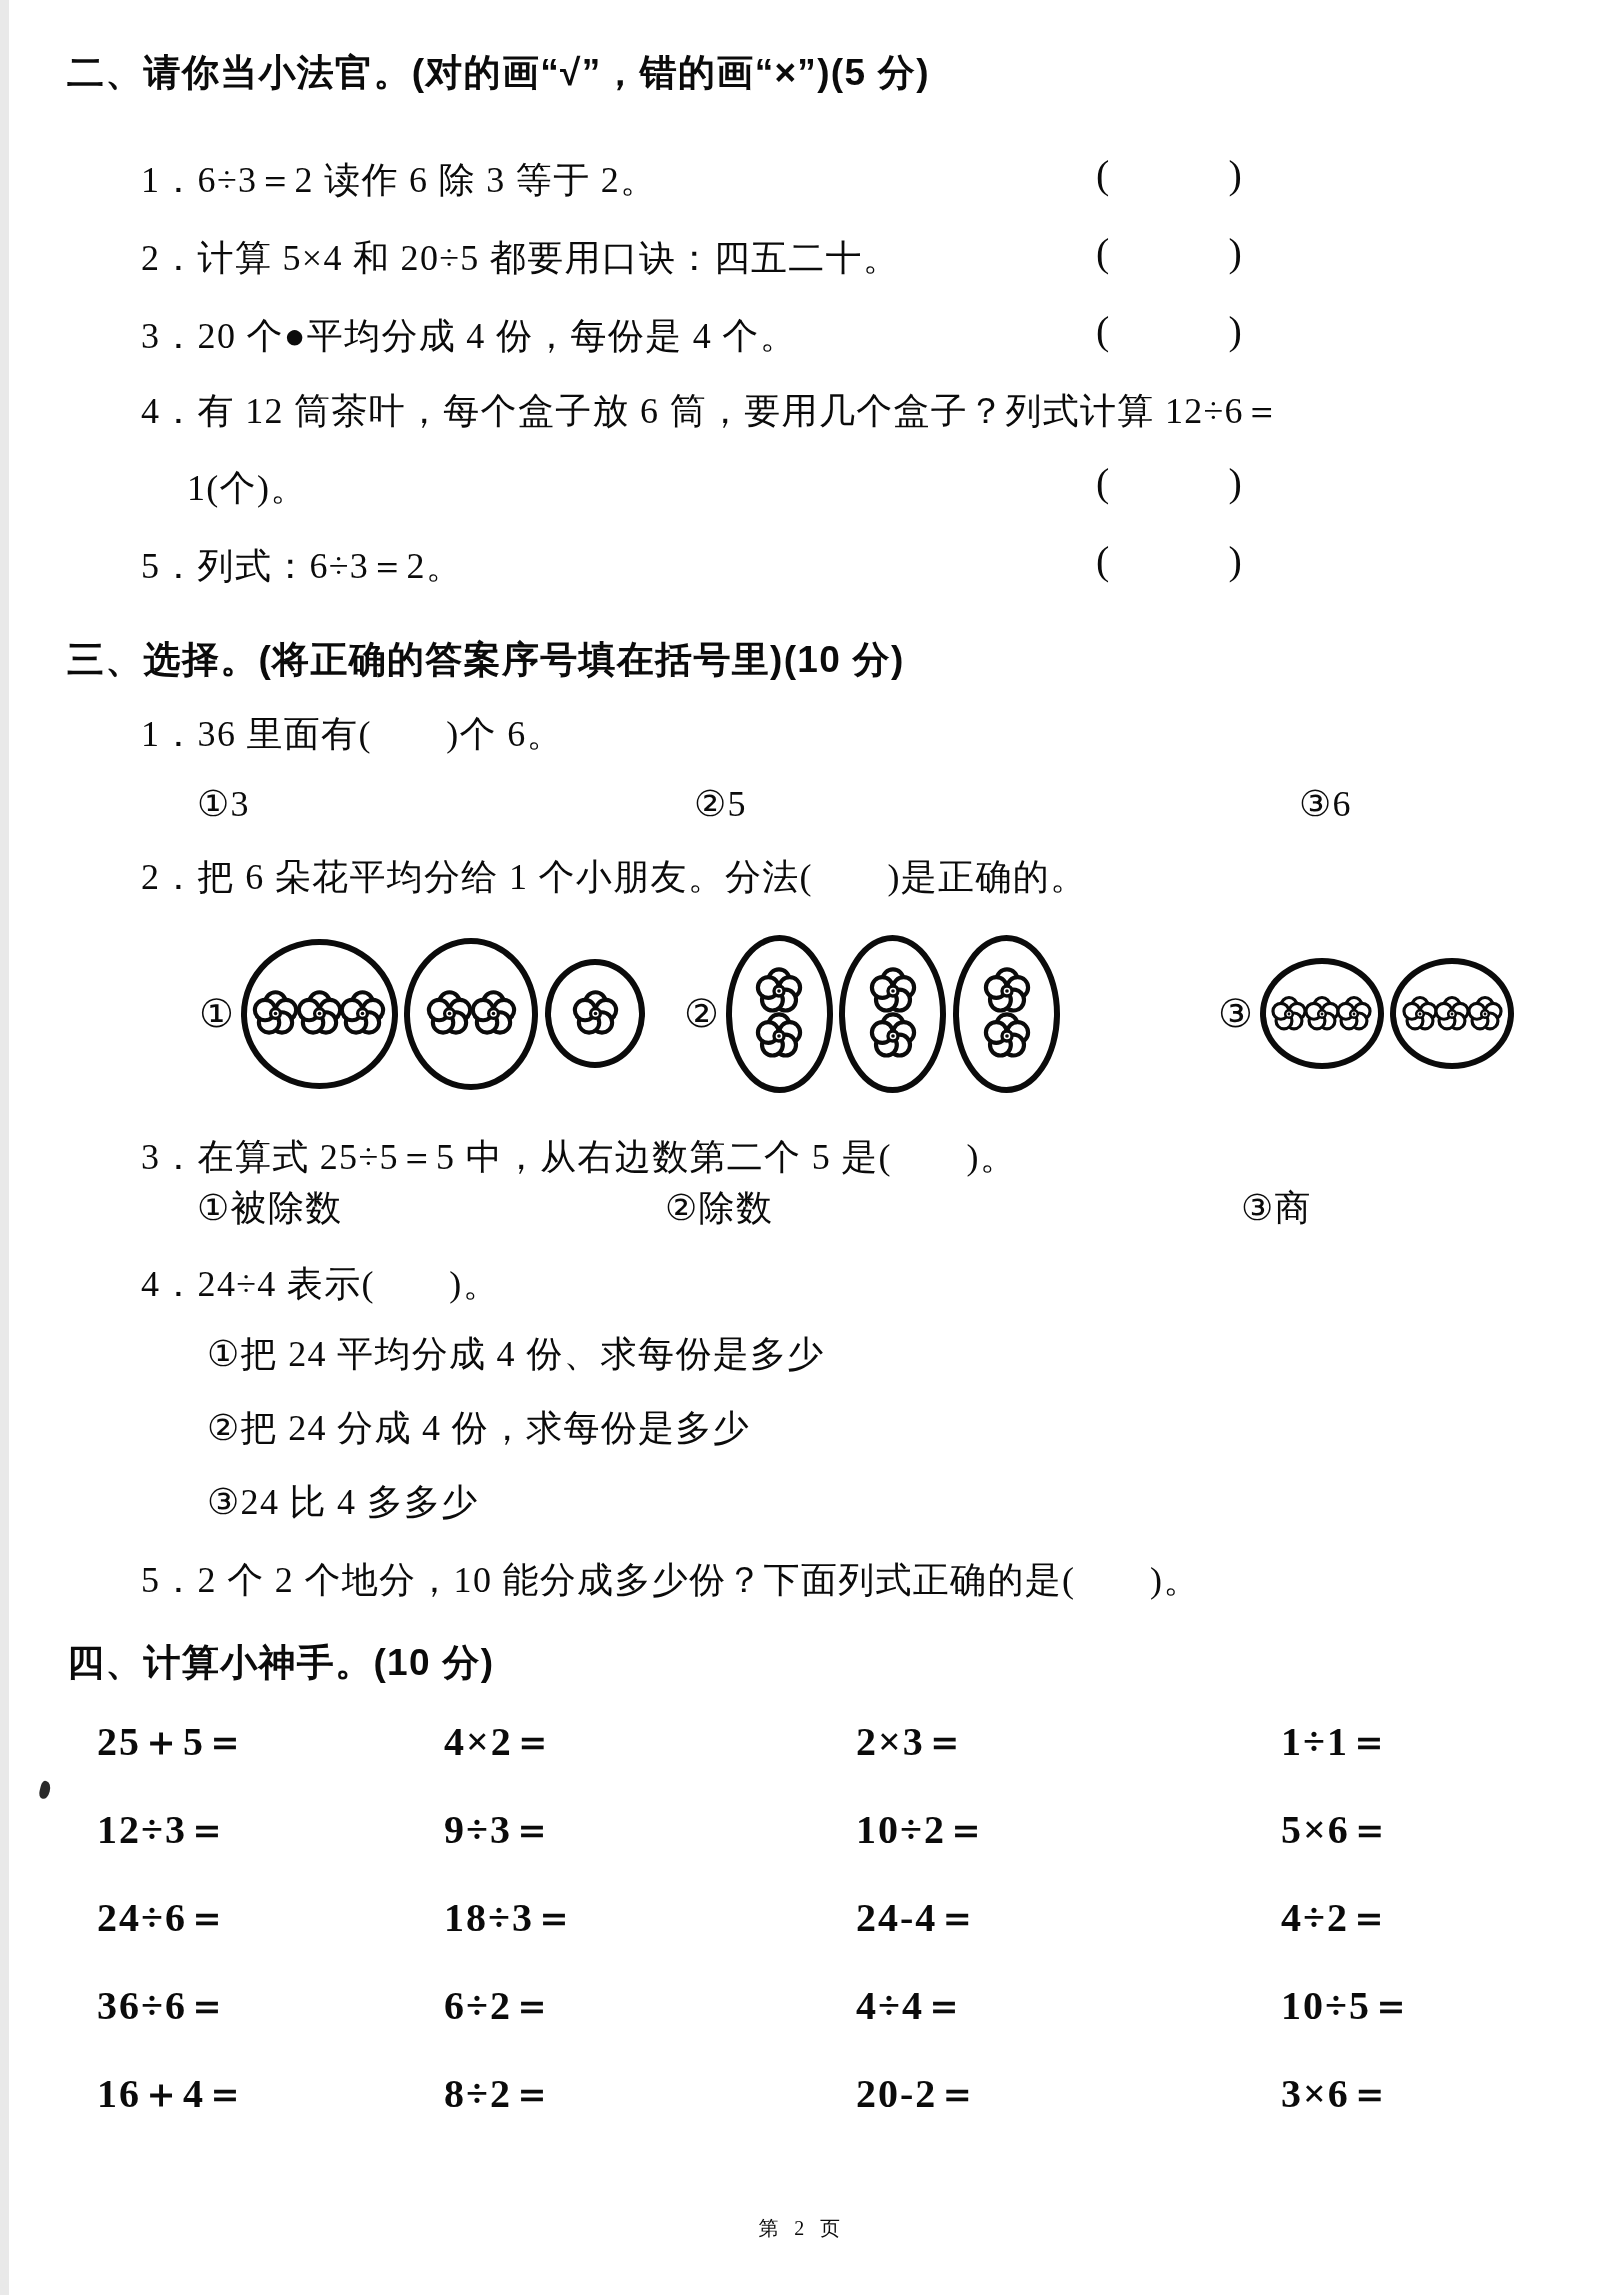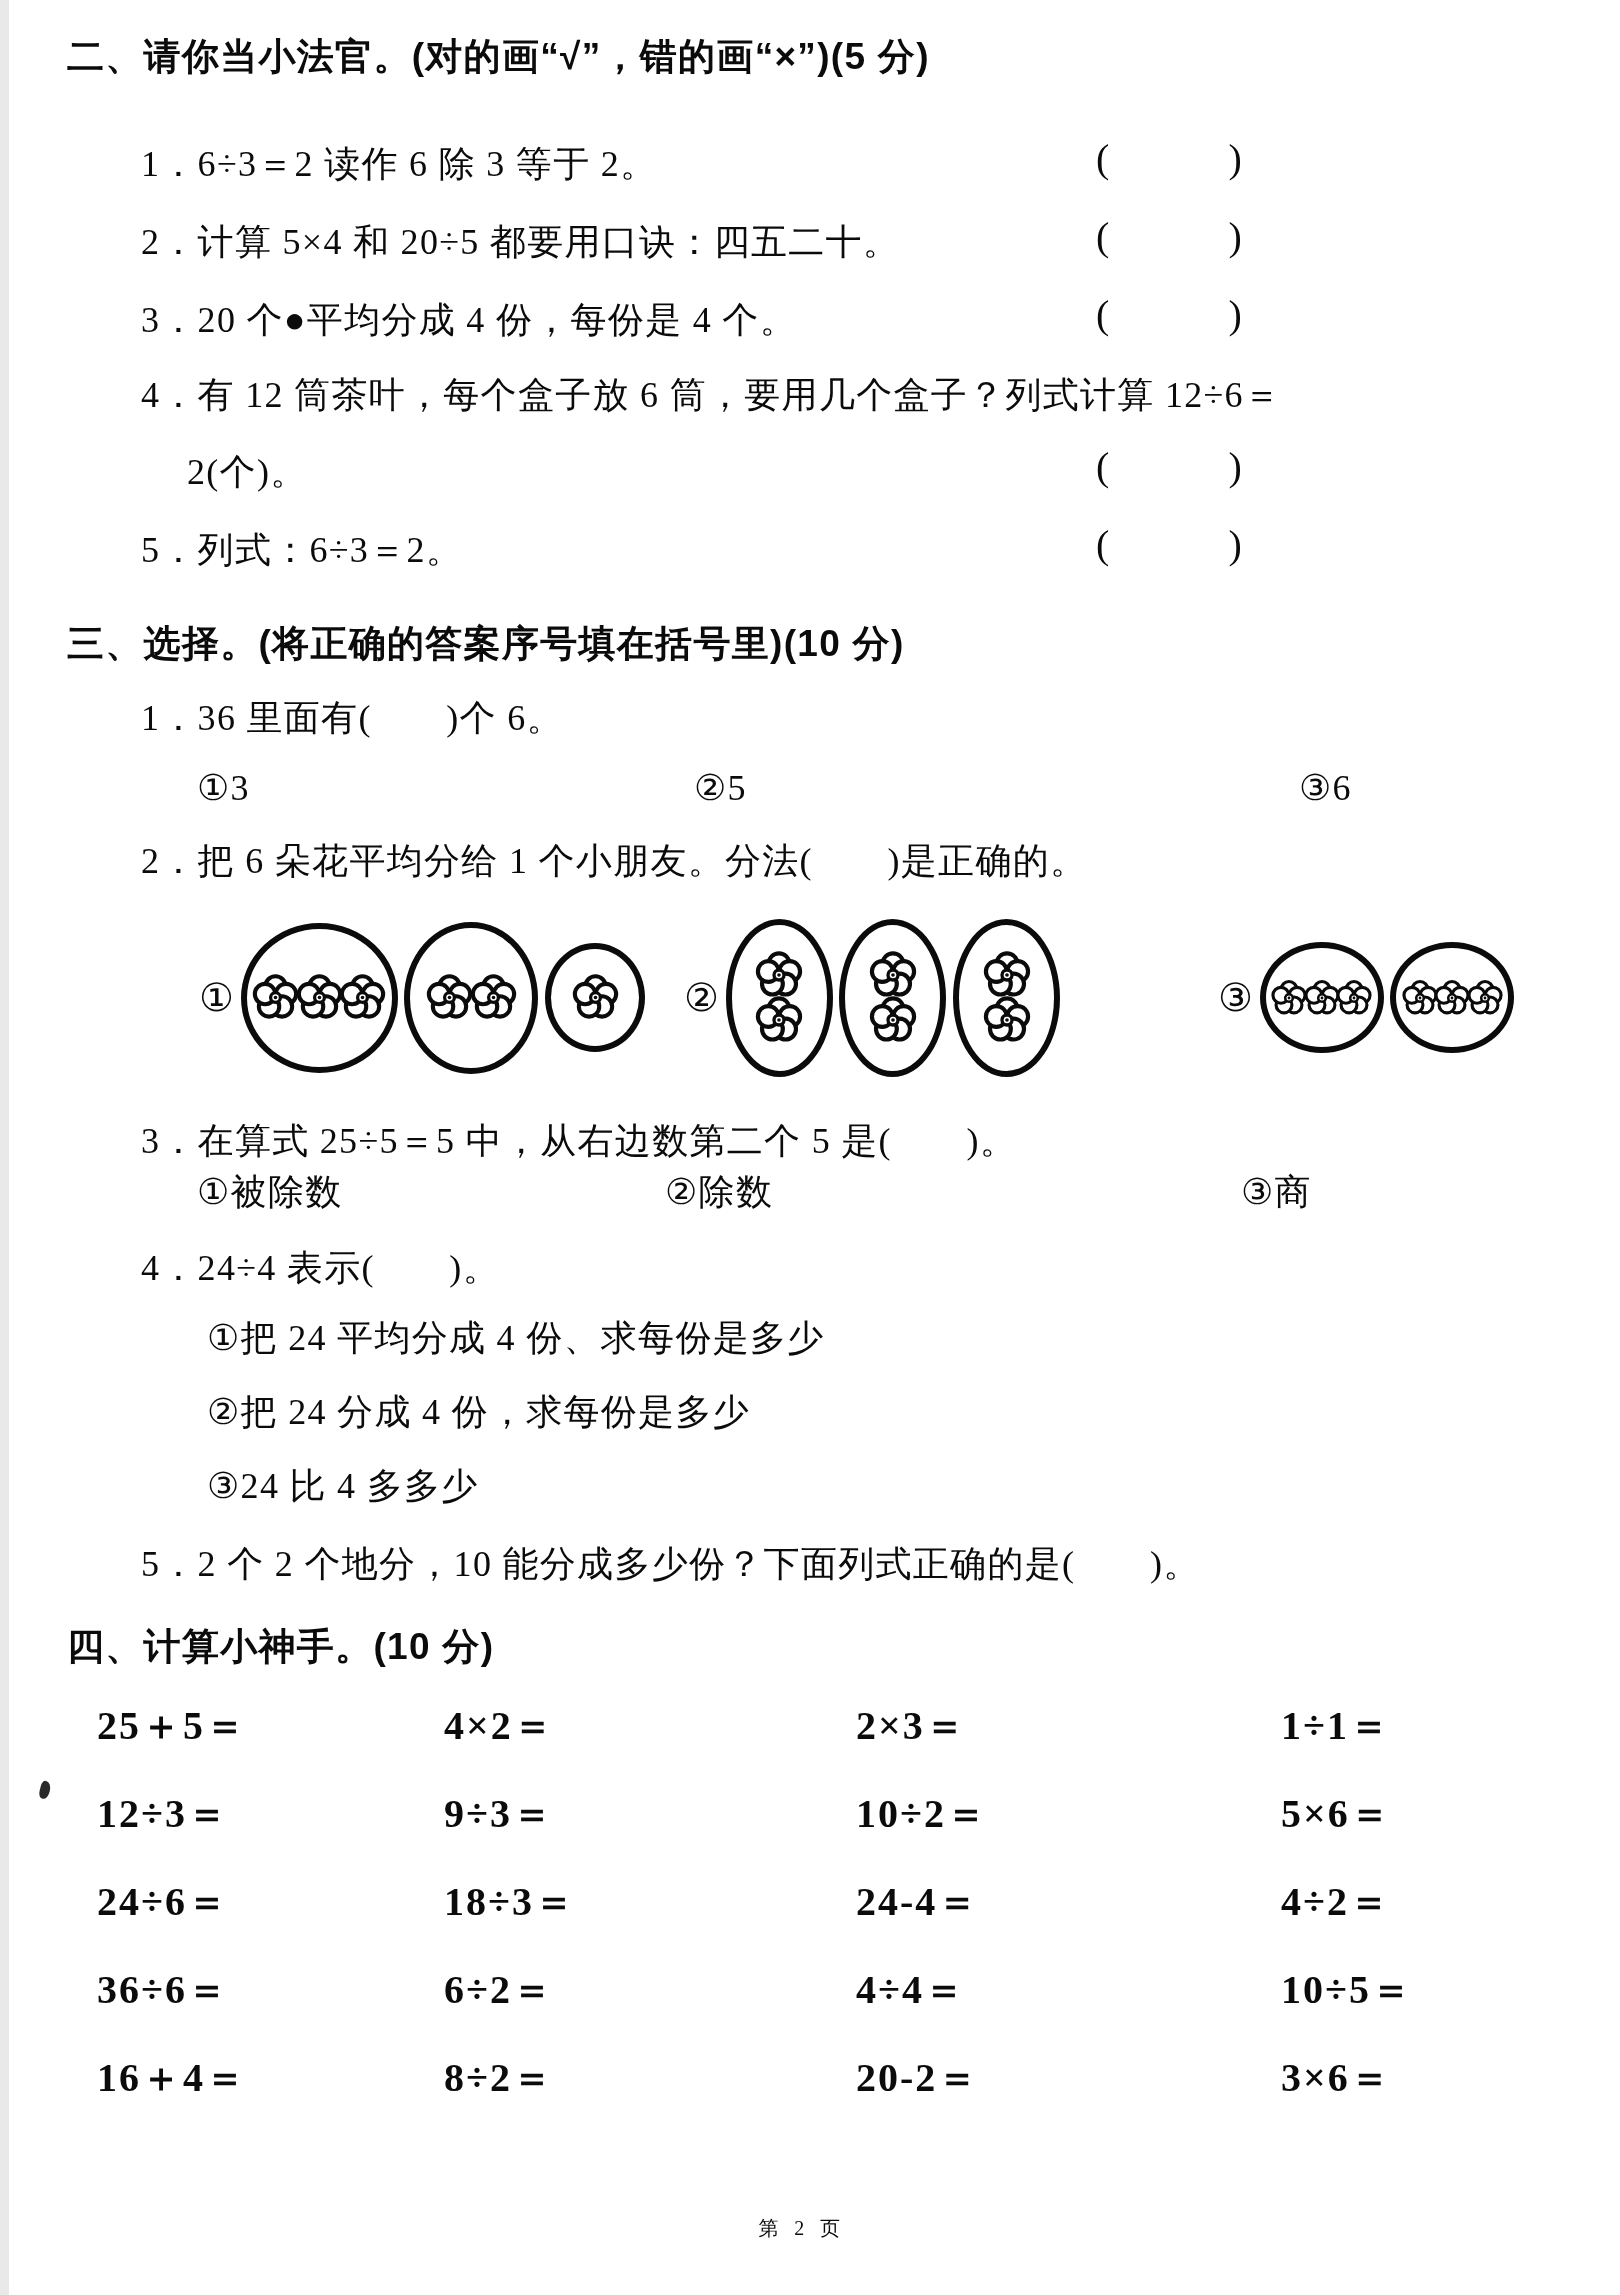--- a/index.html
+++ b/index.html
@@ -3,21 +3,21 @@
 <meta charset="utf-8">
 <style>
   html,body{margin:0;padding:0;}
   body{
     width:1621px;height:2295px;position:relative;overflow:hidden;
     background:#ffffff;color:#0b0b0b;
     font-family:"Liberation Serif","DejaVu Serif","DejaVu Sans",serif;
   }
   .scan-edge{position:absolute;left:0;top:0;width:8.8px;height:2295px;background:#e9e9e9;}
   .speck{position:absolute;left:40px;top:1781px;width:10px;height:17.5px;background:#2a2a2a;border-radius:40% 60% 55% 45%;transform:rotate(14deg);}
-  .page{position:absolute;left:0;top:0;width:1307px;height:2295px;box-sizing:border-box;padding:36px 64px 0 67px;}
+  .page{position:absolute;left:0;top:0;width:1307px;height:2295px;box-sizing:border-box;padding:52px 64px 0 67px;}
 
   h2.sec{
     font-family:"Liberation Sans","DejaVu Sans",sans-serif;
     font-weight:bold;font-size:37px;line-height:1.15;margin:0;
     letter-spacing:1.3px;
   }
   h2.sec3{margin-top:54px;}
   h2.sec4{margin-top:44px;}
 
   
@@ -96,21 +96,21 @@
           <span>(</span>
           <span>)</span>
         </span>
       </div>
       <div class="jrow">
         <span class="qnum">4．</span>
         <span class="qtext">有 12 筒茶叶，每个盒子放 6 筒，要用几个盒子？列式计算 12÷6＝</span>
       </div>
       <div class="jrow indent">
         <span class="qnum"></span>
-        <span class="qtext">2(个)。</span>
+        <span class="qtext">1(个)。</span>
         <span class="brk">
           <span>(</span>
           <span>)</span>
         </span>
       </div>
       <div class="jrow">
         <span class="qnum">5．</span>
         <span class="qtext">列式：6÷3＝2。</span>
         <span class="brk">
           <span>(</span>

